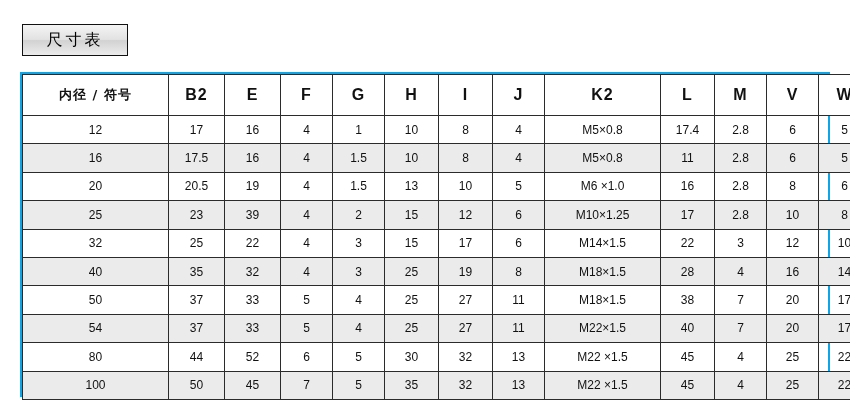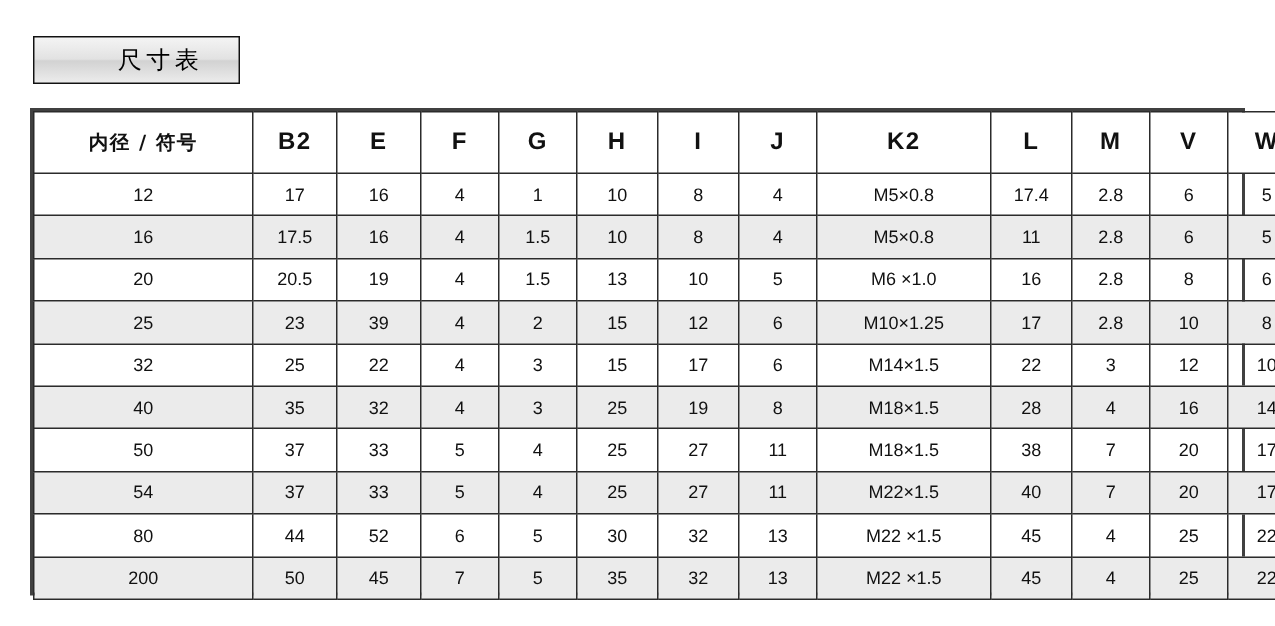--- a/index.html
+++ b/index.html
@@ -31,31 +31,30 @@
     height: 30px;
     background: linear-gradient(180deg, #f4f4f4 0%, #e2e2e2 48%, #d2d2d2 52%, #ececec 100%);
     border: 1px solid #111111;
     display: flex;
     align-items: center;
     justify-content: center;
     font-size: 16px;
     letter-spacing: 3px;
     color: #000000;
     font-family: "DejaVu Sans", sans-serif;
-    padding-left: 32px;
   }
 
   
   .table-wrap {
     position: absolute;
     left: 20px;
     top: 72px;
     width: 810px;
     height: 325px;
-    border: 2px solid #404040;
+    border: 2px solid #0ea5e9;
     box-sizing: border-box;
     background: #ffffff;
   }
 
   table.dim {
     border-collapse: collapse;
     width: 100%;
     height: 100%;
     table-layout: fixed;
   }
@@ -307,21 +306,21 @@
           <td>30</td>
           <td>32</td>
           <td>13</td>
           <td>M22 ×1.5</td>
           <td>45</td>
           <td>4</td>
           <td>25</td>
           <td>22</td>
         </tr>
         <tr class="alt">
-          <td class="first-col">200</td>
+          <td class="first-col">100</td>
           <td>50</td>
           <td>45</td>
           <td>7</td>
           <td>5</td>
           <td>35</td>
           <td>32</td>
           <td>13</td>
           <td>M22 ×1.5</td>
           <td>45</td>
           <td>4</td>

